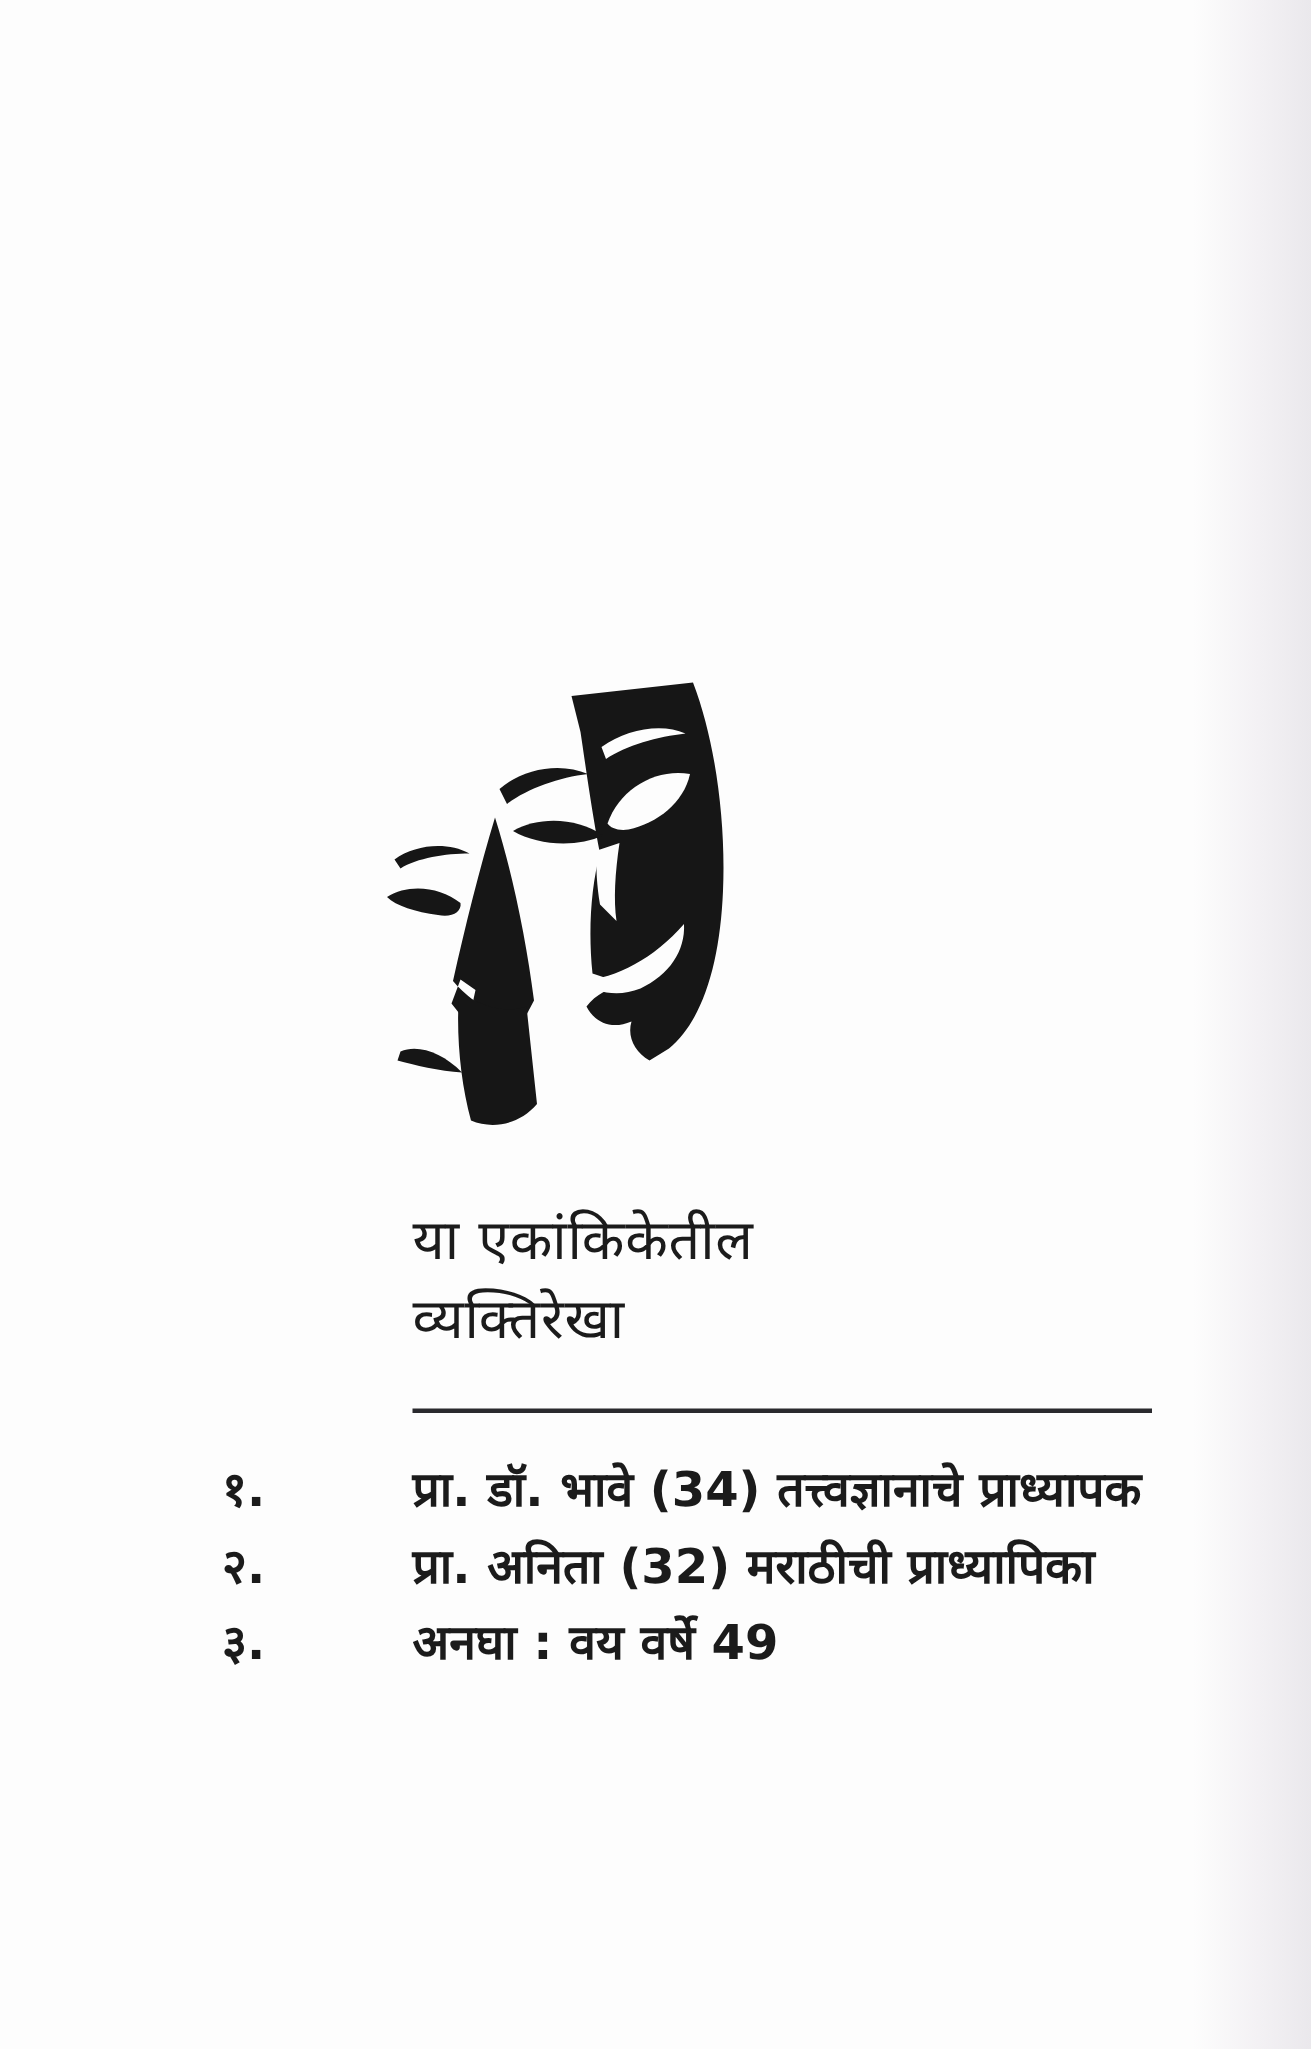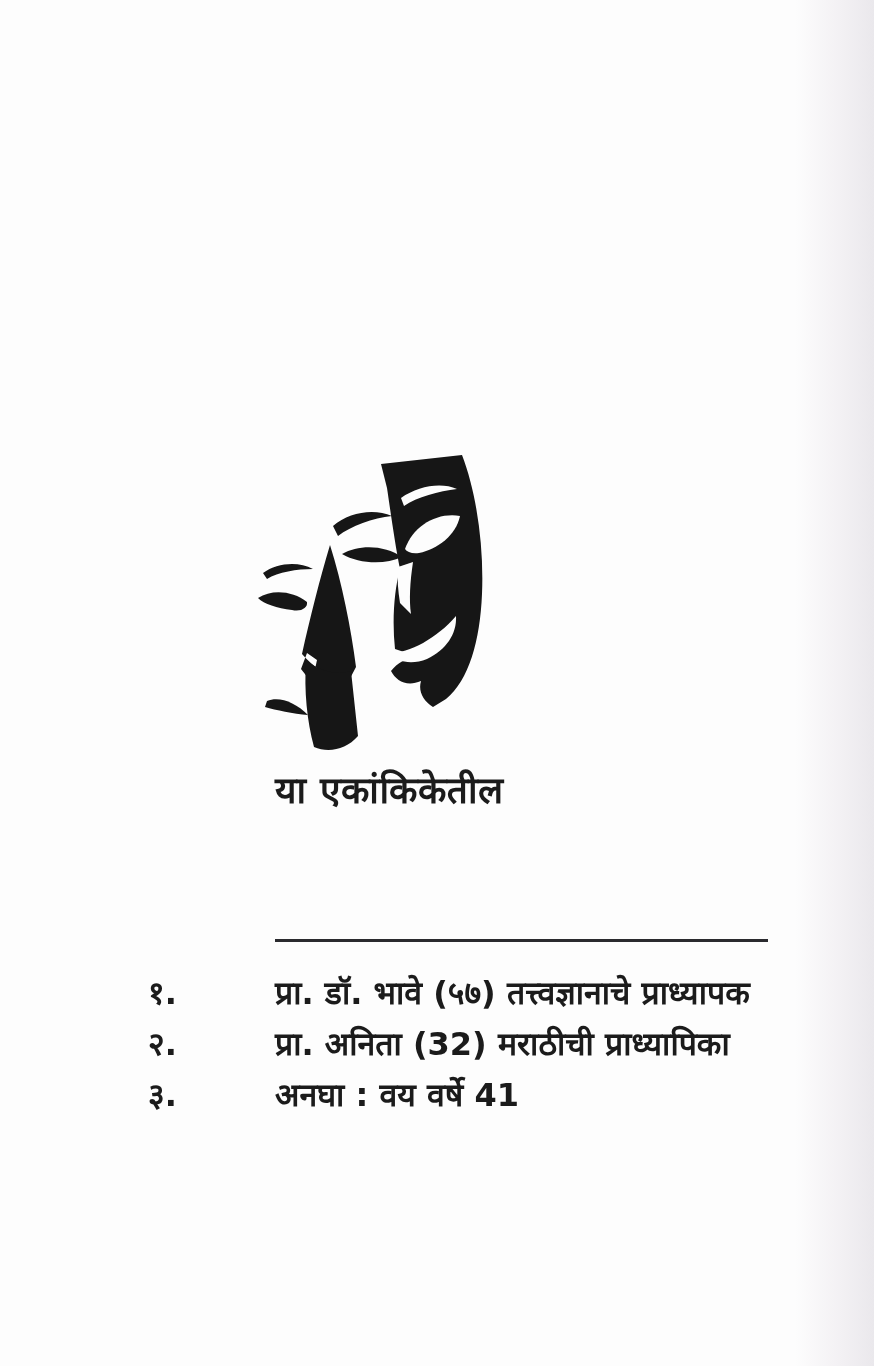--- a/index.html
+++ b/index.html
@@ -20,24 +20,24 @@
   .masks-svg {
     position: absolute;
     left: 250px;
     top: 450px;
     width: 330px;
     height: 330px;
   }
   .heading {
     position: absolute;
     left: 275px;
-    top: 764px;
+    top: 800px;
     font-size: 37px;
     line-height: 53px;
-    font-weight: 700;
+    font-weight: 400;
     letter-spacing: 0.5px;
     color: #1b1b1b;
     white-space: nowrap;
   }
   .rule {
     position: absolute;
     left: 275px;
     top: 939px;
     width: 493px;
     height: 3px;
@@ -114,32 +114,33 @@
         M57,203 L67,210 L62,233 L51,219 Z"></path>
 
       <path fill="#161616" d="M17,251 C29,246 45,252 58,265 C43,264 26,260 15,257 Z"></path>
 
       <path fill="#161616" d="M56,211 C71,221 87,226 101,221 L108,286 C96,300 78,303 64,297 C57,271 54,241 56,211 Z"></path>
     </g>
   </svg>
 
   <div class="heading">
     <div>या एकांकिकेतील</div>
+    <div>व्यक्तिरेखा</div>
   </div>
 
   <div class="rule"></div>
 
   <div class="char-list">
     <div class="char-row">
       <span class="char-num">१.</span>
-      <span class="char-desc">प्रा. डॉ. भावे (५७) तत्त्वज्ञानाचे प्राध्यापक</span>
+      <span class="char-desc">प्रा. डॉ. भावे (34) तत्त्वज्ञानाचे प्राध्यापक</span>
     </div>
     <div class="char-row">
       <span class="char-num">२.</span>
       <span class="char-desc">प्रा. अनिता (32) मराठीची प्राध्यापिका</span>
     </div>
     <div class="char-row">
       <span class="char-num">३.</span>
-      <span class="char-desc">अनघा : वय वर्षे 41</span>
+      <span class="char-desc">अनघा : वय वर्षे 49</span>
     </div>
   </div>
 
 </div>
 
 </body></html>

